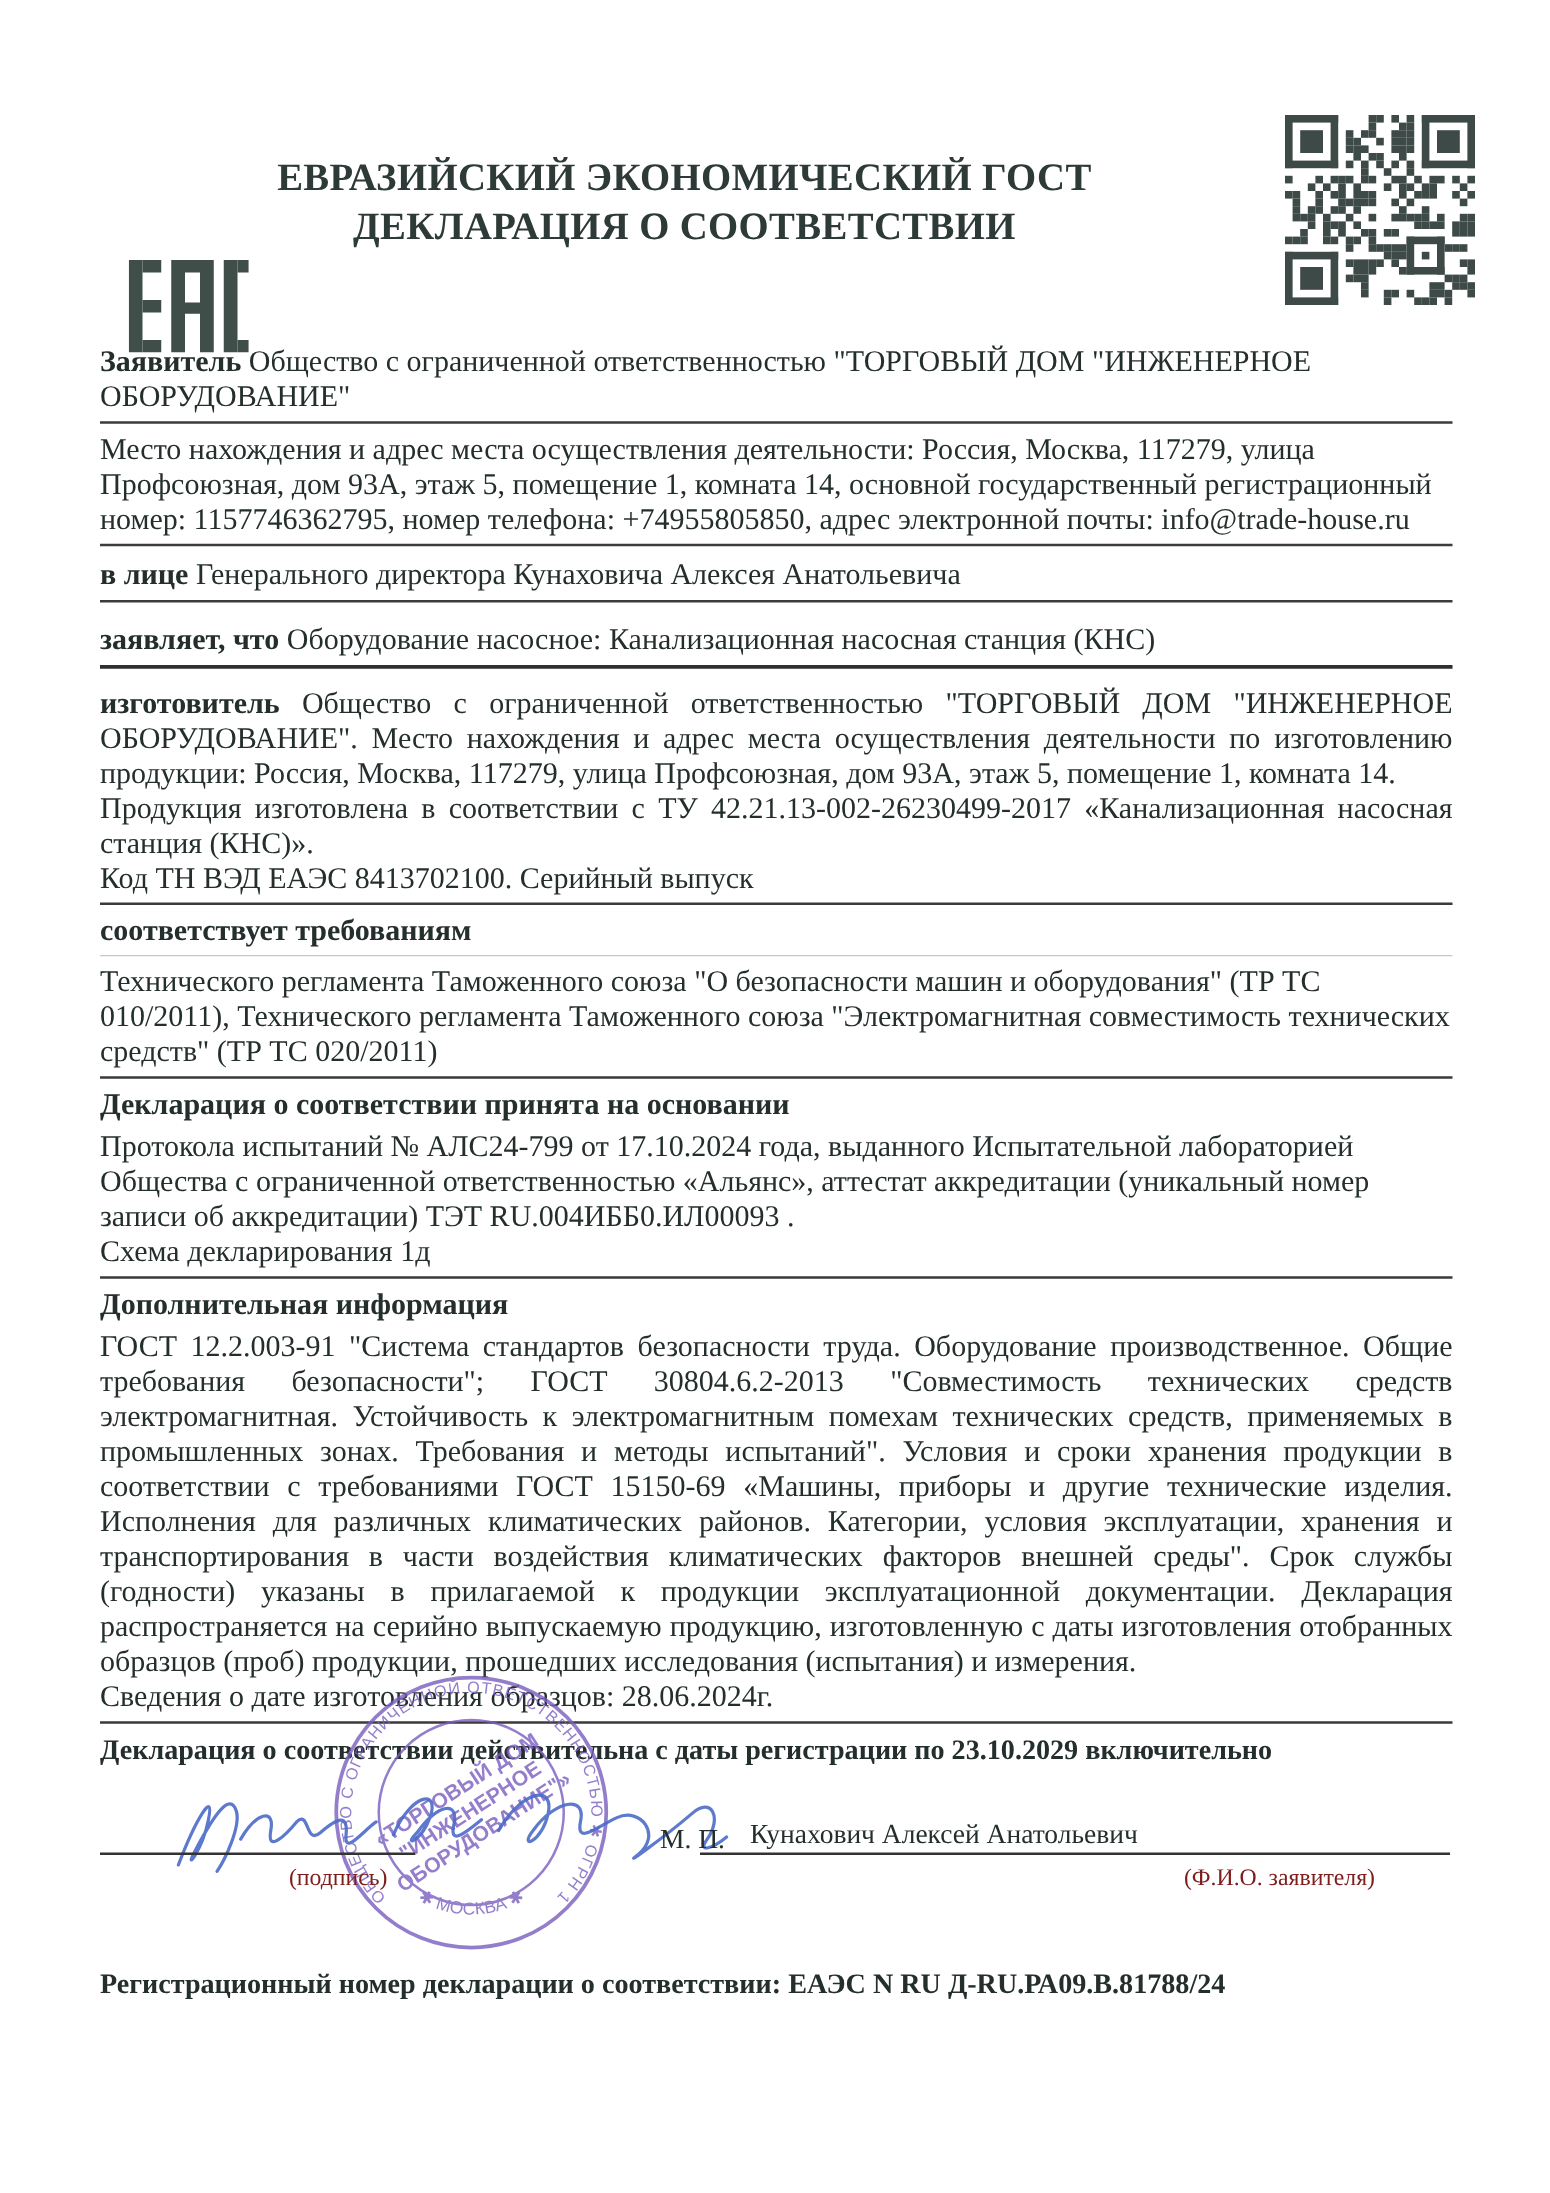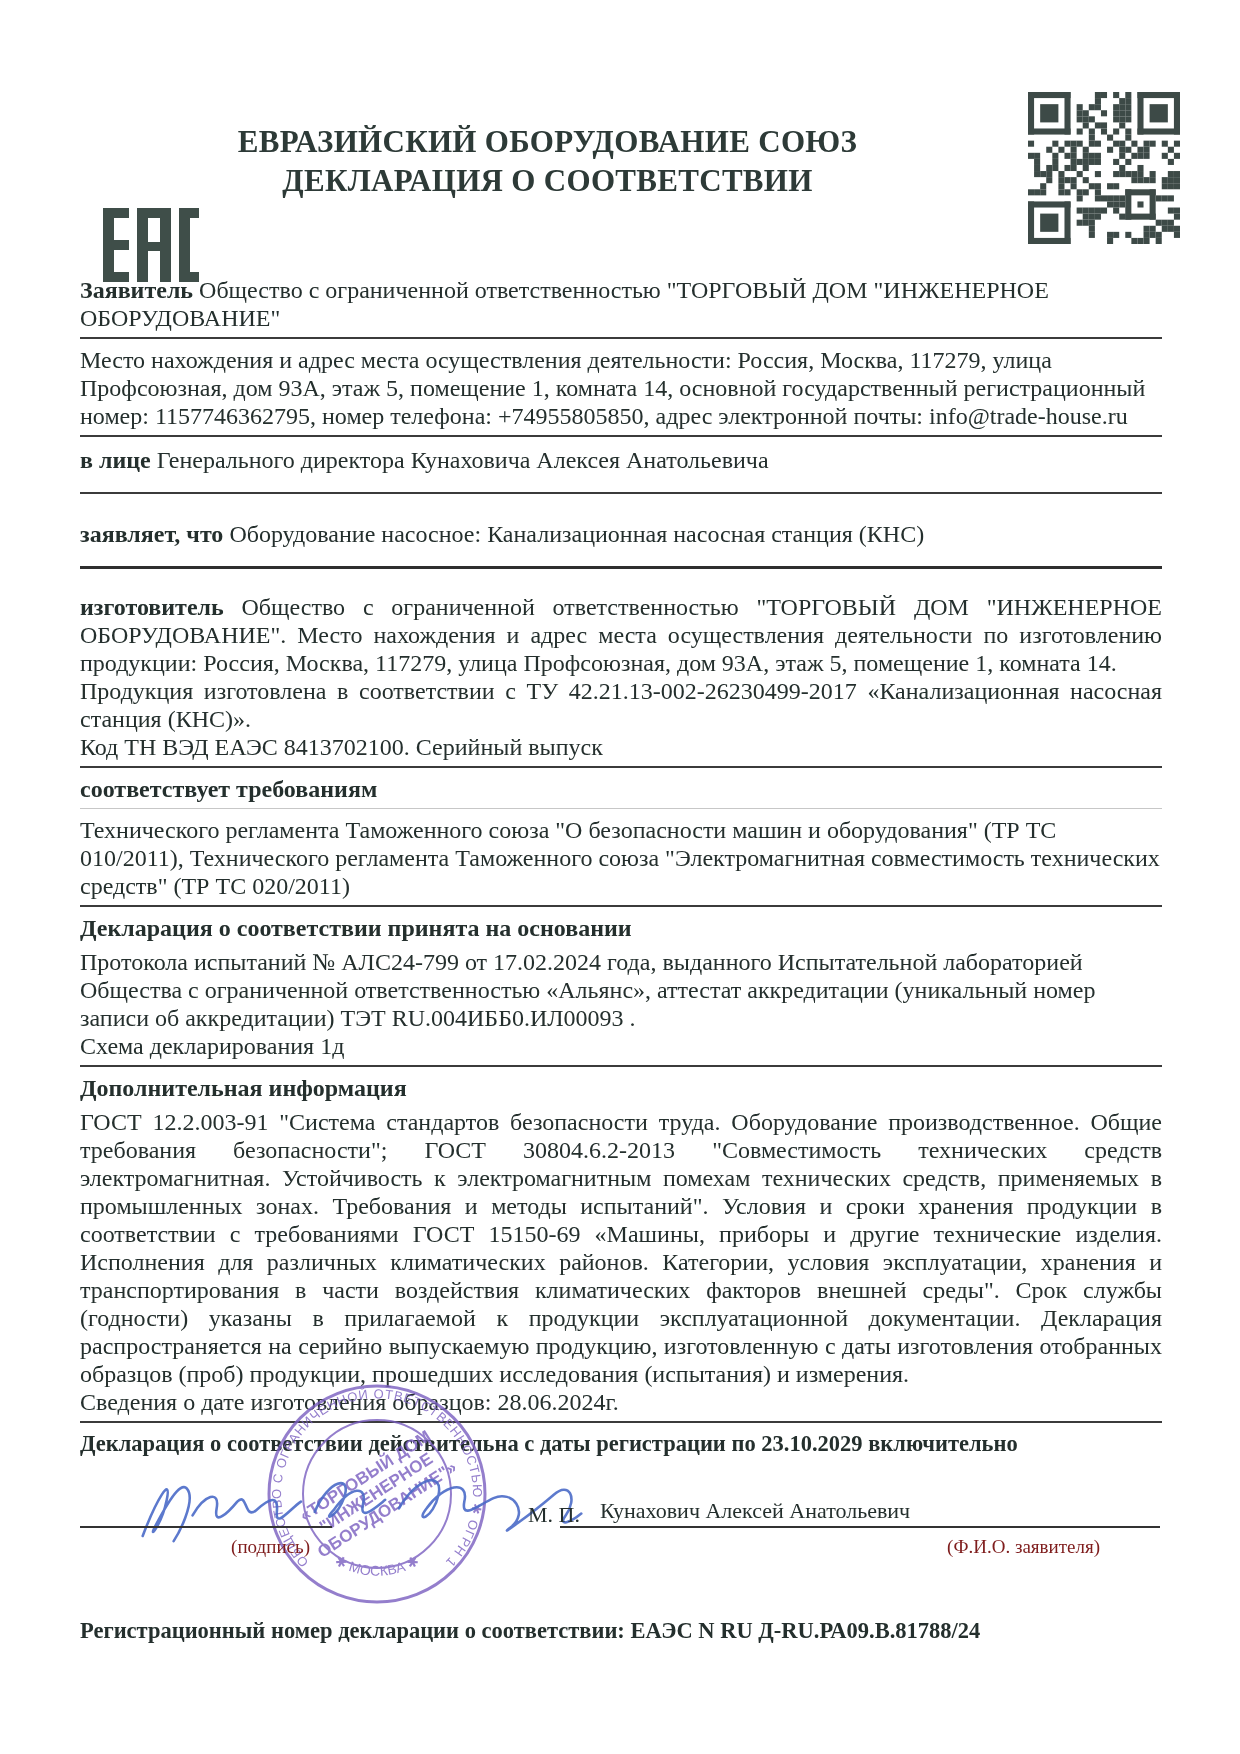--- a/index.html
+++ b/index.html
@@ -20,21 +20,21 @@
   .qr-box  { position:absolute; left:1028px; top:92px; width:152px; height:152px; }
   
   .sec { font-size:24px; line-height:28px; }
   .just { text-align:justify; }
   .lbl { font-weight:bold; }
   .b1     { border-bottom:2px solid #3b3b3b; }
   .bthick { border-bottom:3px solid #2f2f2f; }
   .blight { border-bottom:1px solid #c7c7c7; }
   .pb { padding-bottom:5px; margin-bottom:7px; }
   .hdr-line { font-weight:bold; }
-  .rowpad { padding:2px 0 18px 0; margin-bottom:24px; }
+  .rowpad { padding:2px 0 6px 0; margin-bottom:14px; }
   .validity { font-weight:bold; font-size:22.5px; margin-top:2px; }
   
   .sig-row { position:relative; height:126px; margin-top:4px; }
   .sig-svg   { position:absolute; left:8px; top:0px; width:560px; height:86px; }
   .stamp-svg { position:absolute; left:181px; top:-84px; width:232px; height:232px; opacity:0.8; }
   .sline { position:absolute; border-bottom:2px solid #333; height:0; }
   .sline-left  { left:0px;  width:252px; top:64px; }
   .sline-right { left:480px; right:2px;  top:64px; }
   .cap { position:absolute; font-size:19px; color:#7f1d1d; text-align:right; }
   .cap-sign { left:70px; width:160px; top:74px; }
@@ -43,21 +43,21 @@
   .name { position:absolute; left:520px; width:500px; top:36px; text-align:left; font-size:22px; }
   .reg-line { font-weight:bold; font-size:22.5px; margin-top:30px; }
   .reg-line + .reg-line { margin-top:16px; }
 </style>
 </head>
 <body>
 
 <div class="page">
 
   <div class="titles">
-    <div>ЕВРАЗИЙСКИЙ ОБОРУДОВАНИЕ СОЮЗ</div>
+    <div>ЕВРАЗИЙСКИЙ ЭКОНОМИЧЕСКИЙ ГОСТ</div>
     <div>ДЕКЛАРАЦИЯ О СООТВЕТСТВИИ</div>
   </div>
 
   <div class="eac-box">
     <svg viewBox="0 0 96 74" width="96" height="74" aria-hidden="true">
       <g fill="#3f4e49">
         <rect x="0" y="0" width="11" height="74"></rect>
           <rect x="11" y="0" width="15" height="10"></rect>
         <rect x="11" y="32" width="15" height="10"></rect>
           <rect x="11" y="64" width="15" height="10"></rect>
@@ -314,21 +314,21 @@
       <div>Код ТН ВЭД ЕАЭС 8413702100. Серийный выпуск</div>
     </div>
 
     <div class="sec blight pb hdr-line">соответствует требованиям</div>
 
     <div class="sec b1 pb">Технического регламента Таможенного союза "О безопасности машин и оборудования" (ТР ТС 010/2011), Технического регламента Таможенного союза "Электромагнитная совместимость технических средств" (ТР ТС 020/2011)</div>
 
     <div class="sec hdr-line" style="margin-bottom:6px;">Декларация о соответствии принята на основании</div>
 
     <div class="sec b1 pb">
-      <div>Протокола испытаний № АЛС24-799 от 17.02.2024 года, выданного Испытательной лабораторией Общества с ограниченной ответственностью «Альянс», аттестат аккредитации (уникальный номер записи об аккредитации)  ТЭТ RU.004ИББ0.ИЛ00093 .</div>
+      <div>Протокола испытаний № АЛС24-799 от 17.10.2024 года, выданного Испытательной лабораторией Общества с ограниченной ответственностью «Альянс», аттестат аккредитации (уникальный номер записи об аккредитации)  ТЭТ RU.004ИББ0.ИЛ00093 .</div>
       <div>Схема декларирования 1д</div>
     </div>
 
     <div class="sec hdr-line" style="margin-bottom:6px;">Дополнительная информация</div>
 
     <div class="sec b1 pb">
       <div class="just">ГОСТ 12.2.003-91 "Система стандартов безопасности труда. Оборудование производственное. Общие требования безопасности"; ГОСТ 30804.6.2-2013 "Совместимость технических средств электромагнитная. Устойчивость к электромагнитным помехам технических средств, применяемых в промышленных зонах. Требования и методы испытаний". Условия и сроки хранения продукции в соответствии с требованиями ГОСТ 15150-69 «Машины, приборы и другие технические изделия. Исполнения для различных климатических районов. Категории, условия эксплуатации, хранения и транспортирования в части воздействия климатических факторов внешней среды". Срок службы (годности) указаны в прилагаемой к продукции эксплуатационной документации. Декларация распространяется на серийно выпускаемую продукцию, изготовленную с даты изготовления отобранных образцов (проб) продукции, прошедших исследования (испытания) и измерения.</div>
       <div>Сведения о дате изготовления образцов: 28.06.2024г.</div>
     </div>
 

